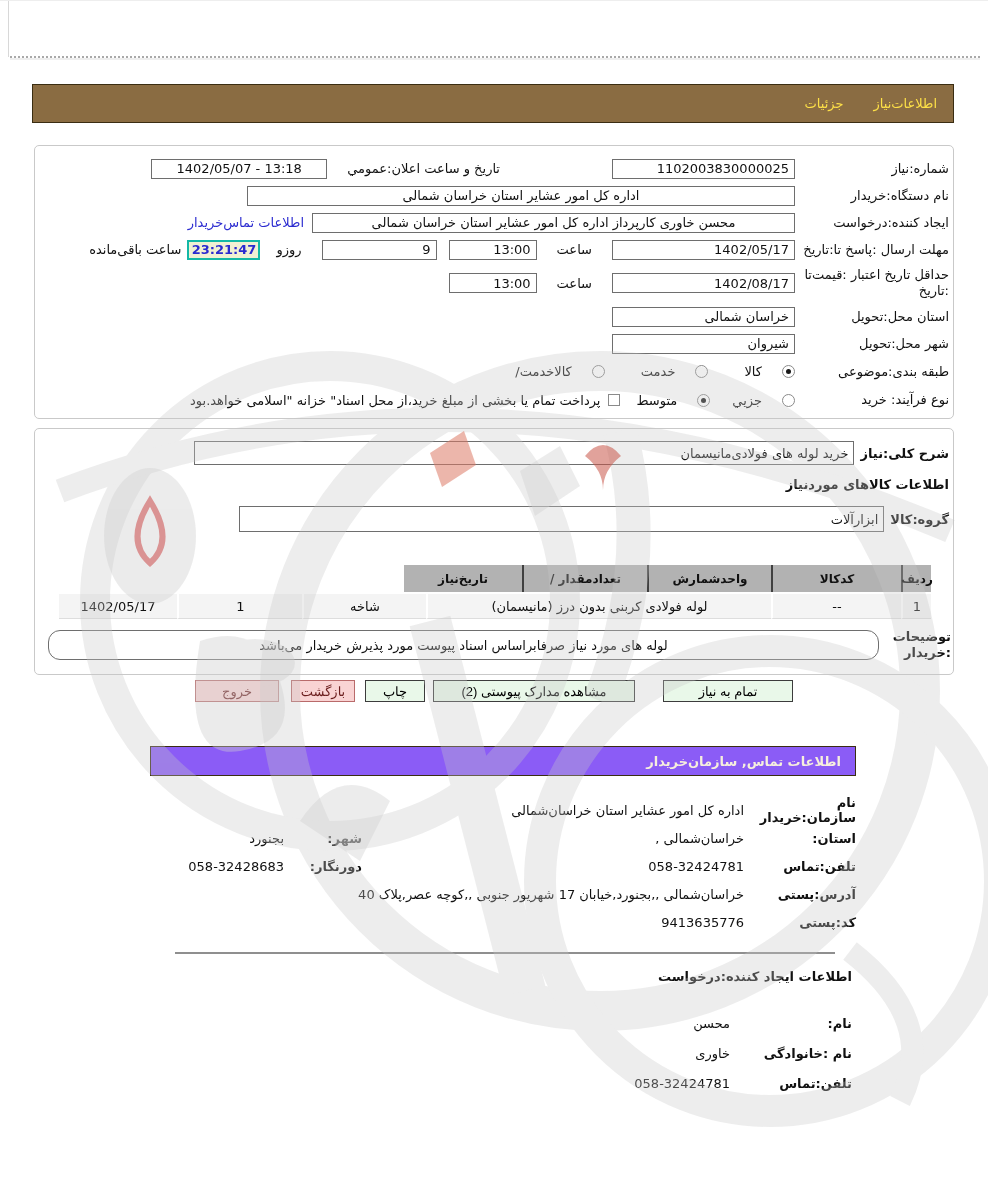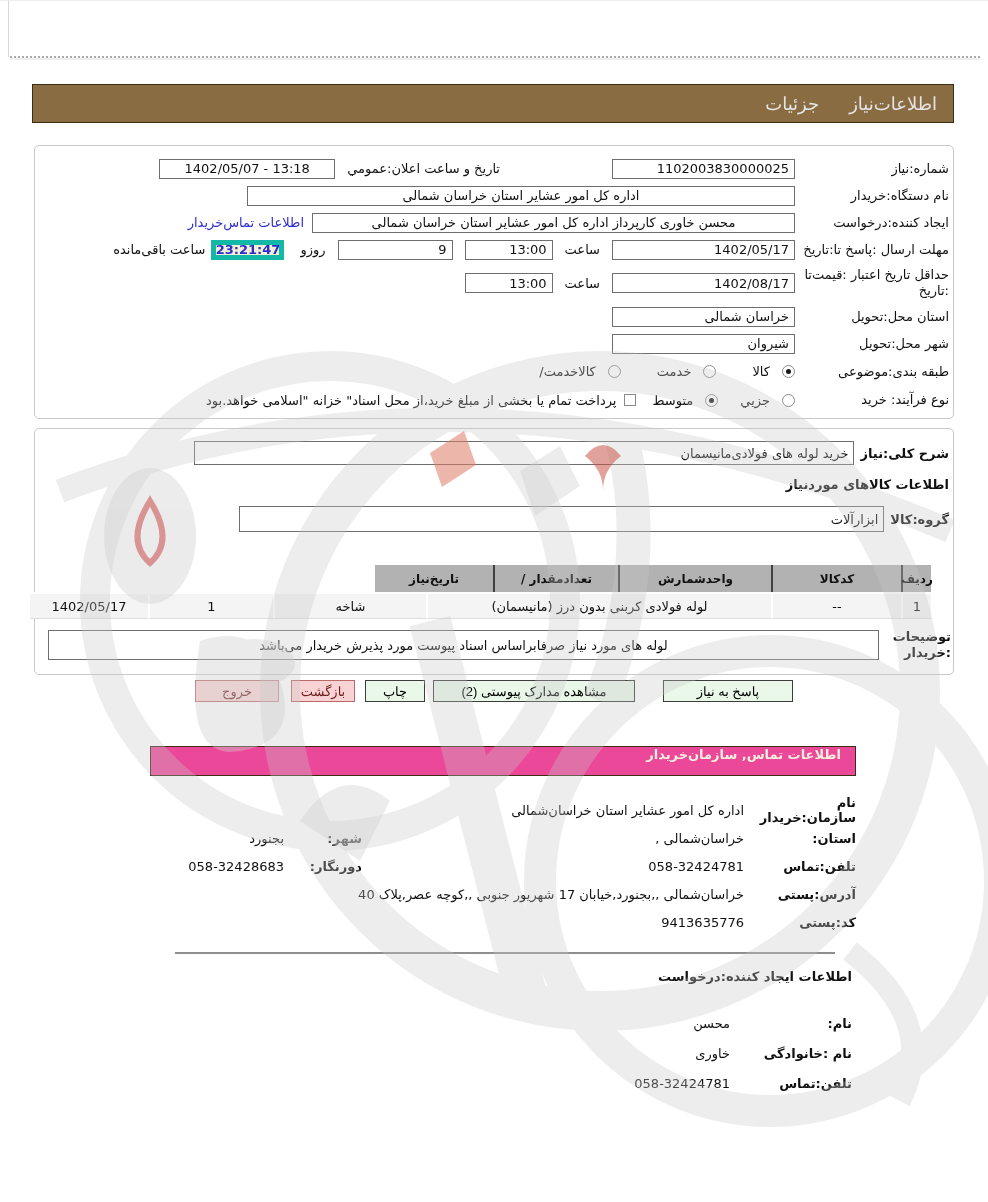--- a/index.html
+++ b/index.html
@@ -5,44 +5,44 @@
   html,body{margin:0;padding:0;background:#fff;}
   .page{position:relative;width:988px;height:1202px;background:#fff;overflow:hidden;
         font-family:"DejaVu Sans",sans-serif;direction:rtl;color:#111;border-top:1px solid #eee;}
   .edge-line{position:absolute;left:8px;top:0;width:1px;height:56px;background:#d8d8d8;}
   .dotsep{position:absolute;top:55px;left:10px;right:8px;border-top:2px dotted #a9a9a9;box-shadow:0 2px 0 #efefef;}
 
   
   .tabbar{position:absolute;left:32px;top:83px;width:922px;height:39px;background:#8a6c42;
           border:1px solid #3a2d12;box-sizing:border-box;display:flex;align-items:center;
           padding-right:16px;gap:30px;}
-  .tabbar .tab{color:#e5e5e5;font-size:18px;cursor:default;font-family:Liberation Serif, serif;}
-  .bar2{position:absolute;left:150px;top:745px;width:706px;height:30px;background:#ec4899;
-        border:1px solid #3a2d12;box-sizing:border-box;display:flex;align-items:flex-start;padding-right:14px;}
+  .tabbar .tab{color:#fde047;font-size:13px;cursor:default;}
+  .bar2{position:absolute;left:150px;top:745px;width:706px;height:30px;background:#8b5cf6;
+        border:1px solid #3a2d12;box-sizing:border-box;display:flex;align-items:center;padding-right:14px;}
   .bar2 span{color:#f6efdd;font-size:13px;font-weight:bold;}
 
   
   .sec{position:absolute;background:#fff;border:1px solid #c9c9c9;border-radius:5px;box-sizing:border-box;}
   .sec1{left:34px;top:144px;width:920px;height:274px;padding-top:9px;}
   .sec2{left:34px;top:427px;width:920px;height:247px;padding-top:8px;}
 
   .frow{display:flex;align-items:center;height:27px;}
   .lbl{width:158px;flex:none;font-size:13px;line-height:16px;padding-right:4px;box-sizing:border-box;}
   .ibox{border:1px solid #6e6e6e;background:#fff;height:20px;display:flex;align-items:center;
         font-size:13px;padding:0 5px;box-sizing:border-box;flex:none;overflow:hidden;white-space:nowrap;}
   .cen{justify-content:center;}
   .endv{direction:ltr;justify-content:flex-end;}
   .w183{width:183px}.w176{width:176px}.w548{width:548px}.w483{width:483px}
   .w88{width:88px}.w115{width:115px}.w73{width:73px}.w660{width:660px}.w645{width:645px}.w831{width:831px}
-  .mr4{margin-right:12px}.mr6{margin-right:6px}.mr8{margin-right:8px}.mr10{margin-right:10px}
+  .mr4{margin-right:20px}.mr6{margin-right:6px}.mr8{margin-right:8px}.mr10{margin-right:10px}
   .mr12{margin-right:12px}.mr16{margin-right:16px}.mr22{margin-right:22px}.mr28{margin-right:28px}
   .mr36{margin-right:36px}.mr112{margin-right:112px}
   .small-lbl{font-size:13px;flex:none;}
   .link{color:#2b2bd0;font-size:13px;cursor:pointer;flex:none;}
-  .count{background:#f1f0d3;border:5px solid #14b8a6;color:#2b2bd0;font-weight:bold;}
+  .count{background:#f1f0d3;border:2px solid #14b8a6;color:#2b2bd0;font-weight:bold;}
 
   .radio{width:13px;height:13px;border:1px solid #8a8a8a;border-radius:50%;background:#fff;
          box-sizing:border-box;flex:none;}
   .radio.sel{position:relative;}
   .radio.sel::after{content:"";position:absolute;top:3px;right:3px;width:5px;height:5px;border-radius:50%;background:#1a1a1a;}
   .checkbox{width:12px;height:12px;border:1px solid #8a8a8a;background:#fff;box-sizing:border-box;flex:none;}
   .note{font-size:13px;white-space:nowrap;}
 
   .hdr-bold{font-size:13px;font-weight:bold;}
   .rowB{height:30px;display:flex;align-items:center;padding-right:4px;}
@@ -52,25 +52,25 @@
 
   
   .gtable{margin:26px 22px 0 20px;width:878px;}
   .trow{display:flex;}
   .hcell{background:#b2b2b2;font-weight:bold;font-size:12px;height:27px;display:flex;align-items:center;
          justify-content:center;border-left:2px solid #404040;box-sizing:border-box;flex:none;}
   .hcell:last-child{border-left:none;}
   .dcell{background:#f4f4f4;font-size:13px;height:27px;display:flex;align-items:center;justify-content:center;
          border-left:2px solid #fff;border-top:2px solid #fff;border-bottom:1px solid #ddd;box-sizing:border-box;flex:none;}
   .dcell:last-child{border-left:none;}
-  .cw0{width:30px}.cw1{width:130px}.cw2{width:345px}.cw3{width:153px}.cw4{width:125px}.cw5{width:118px}
+  .cw0{width:30px}.cw1{width:130px}.cw2{width:345px}.cw3{width:124px}.cw4{width:125px}.cw5{width:118px}
 
   .remarks{display:flex;align-items:center;margin-top:10px;}
   .rem-lbl{flex:none;width:74px;font-weight:bold;font-size:13px;line-height:16px;padding-right:2px;box-sizing:border-box;}
-  .rem-box{height:30px;}
+  .rem-box{height:30px;border-radius:12px;}
 
   
   .btnrow{position:absolute;top:679px;left:0;width:988px;display:flex;justify-content:center;align-items:center;}
   .btn{height:22px;display:flex;align-items:center;justify-content:center;border:1px solid #3c3c3c;
        font-size:13px;flex:none;box-sizing:border-box;cursor:pointer;}
   .green{background:#e9f8e9;}
   .pink{background:#f9d3d3;border-color:#b96a6a;color:#6b1d1d;}
   .bw1{width:130px}.bw2{width:202px}.bw3{width:60px}.bw4{width:64px}.bw5{width:84px}
 
   
@@ -196,21 +196,21 @@
       </div>
     </div>
 
     <div class="remarks">
       <span class="rem-lbl">توضیحات :خریدار</span>
       <span class="ibox w831 cen rem-box">لوله های مورد نیاز صرفابراساس اسناد پیوست مورد پذیرش خریدار می‌باشد</span>
     </div>
   </div>
 
   <div class="btnrow">
-    <button class="btn green bw1">پاسخ به نیاز</button>
+    <button class="btn green bw1">تمام به نیاز</button>
     <button class="btn green bw2 mr28">مشاهده مدارک پیوستی (2)</button>
     <button class="btn green bw3 mr8">چاپ</button>
     <button class="btn pink bw4 mr10">بازگشت</button>
     <button class="btn pink bw5 mr12">خروج</button>
   </div>
 
   <div class="bar2">
     <span>اطلاعات  تماس, سازمان‌خریدار</span>
   </div>
 

